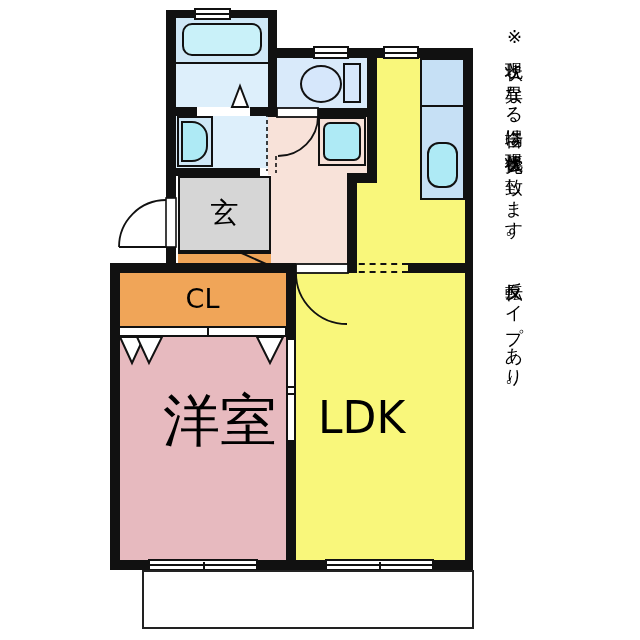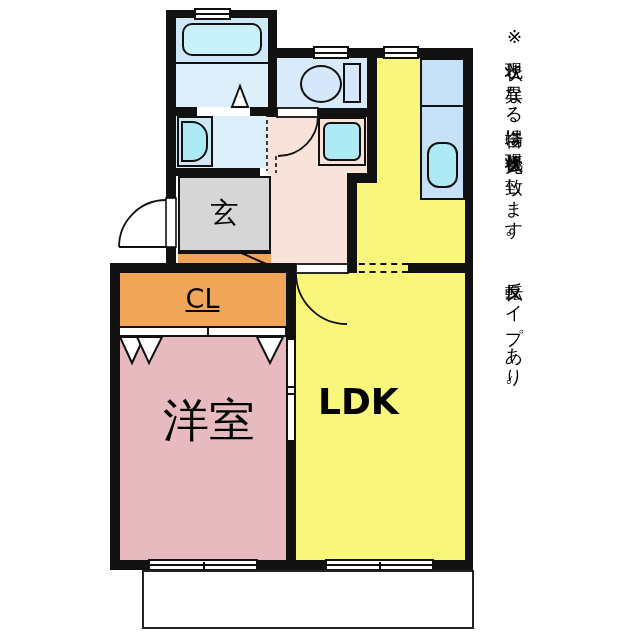--- a/index.html
+++ b/index.html
@@ -44,23 +44,23 @@
   .slide-door .t2{left:-2px;top:53px;width:10px;height:2px;background:#111;}
   
   .balcony-outer{left:142px;top:570px;width:332px;height:59px;background:#fff;border:2px solid #222;}
   .balcony{left:160px;top:570px;width:306px;height:51px;background:#d9cdc3;border:2px solid #222;
            display:flex;align-items:center;justify-content:center;}
   
   .lbl{position:absolute;white-space:pre;}
   .lbl-genkan{left:178px;top:176px;width:93px;height:74px;display:flex;align-items:center;justify-content:center;
               font-size:28px;font-weight:500;}
   .lbl-cl{left:118px;top:273px;width:169px;height:51px;display:flex;align-items:center;justify-content:center;
-          font-size:27px;text-decoration:underline;}
-  .lbl-yo{left:163px;top:395px;font-size:46px;line-height:51px;font-weight:500;}
-  .lbl-ldk{left:318px;top:381px;font-size:36px;line-height:42px;font-weight:700;}
+          font-size:27px;}
+  .lbl-yo{left:163px;top:395px;font-size:57px;line-height:51px;font-weight:500;}
+  .lbl-ldk{left:318px;top:397px;font-size:44px;line-height:42px;font-weight:400;}
   .lbl-balcony{font-size:23px;letter-spacing:1px;}
   .note{left:502px;top:26px;height:600px;font-size:18px;letter-spacing:1px;
         writing-mode:vertical-rl;text-orientation:upright;}
   svg.overlay{position:absolute;left:0;top:0;pointer-events:none;}
 </style>
 </head>
 <body>
 
 <div id="stage">
 

